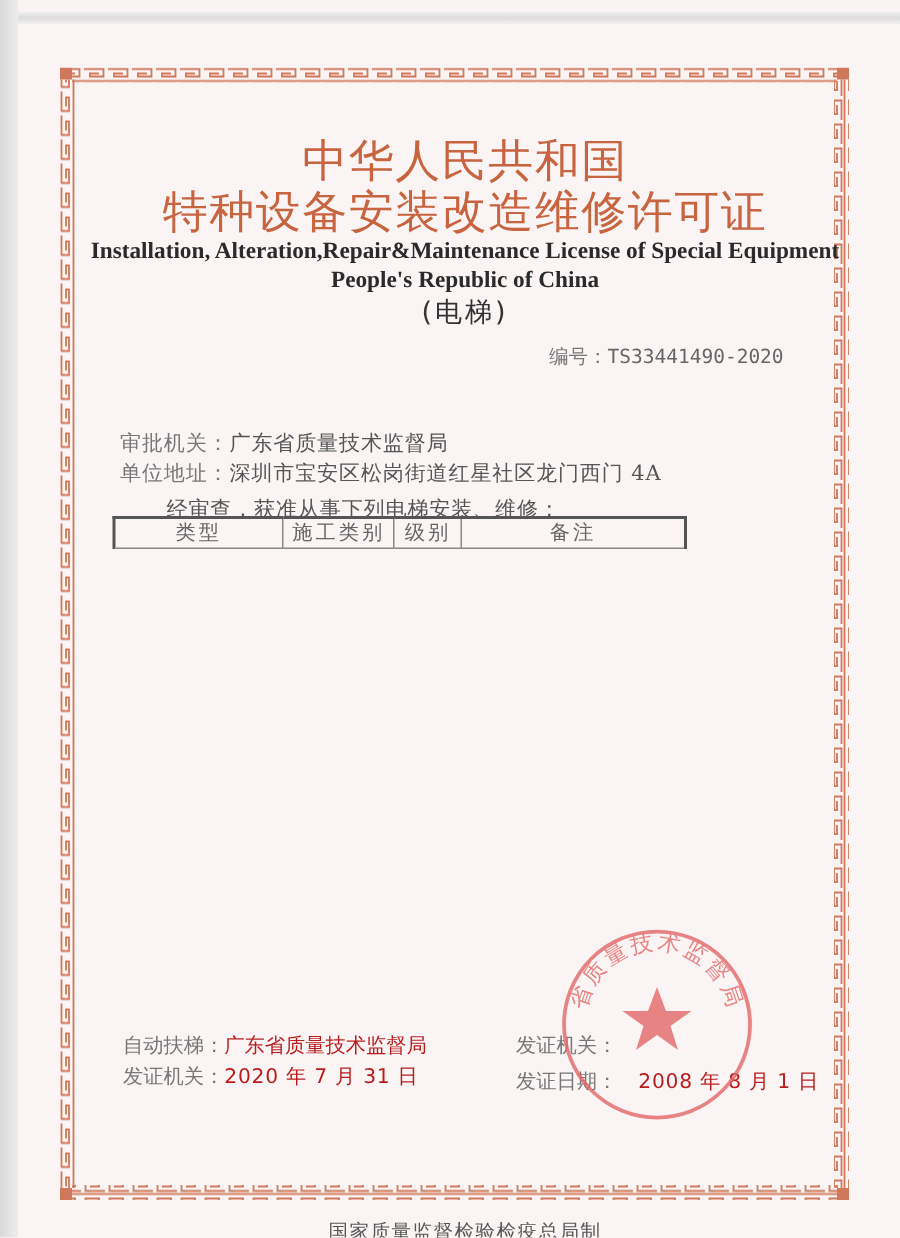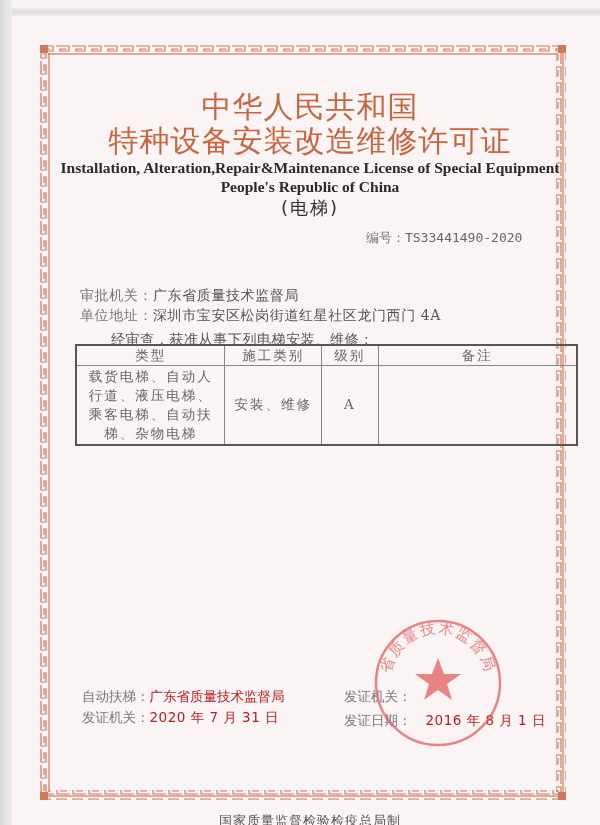--- a/index.html
+++ b/index.html
@@ -58,21 +58,21 @@
   .field {
     font-family: "DejaVu Serif", serif; font-size: 14px; color: #555;
     letter-spacing: 0.6px;
   }
   .field .lbl { color: #777; }
   .f-name { left: 80px; top: 287px; }
   .f-addr { left: 80px; top: 307px; }
   .f-approve { left: 111px; top: 331px; }
 
   table.scope {
-    position: absolute; left: 75px; top: 344px; width: 503px;
+    position: absolute; left: 75px; top: 344px; width: 383px;
     border-collapse: collapse; font-family: "DejaVu Serif", serif;
     font-size: 13.5px; color: #666;
   }
   table.scope th, table.scope td {
     border: 1px solid #888; text-align: center; font-weight: normal;
   }
   table.scope th { height: 20px; line-height: 18px; letter-spacing: 2px; }
   table.scope td { height: 80px; vertical-align: middle; line-height: 19px; letter-spacing: 2px; }
   table.scope tr.head th { border-top: 2px solid #555; }
   table.scope tr.body td { border-bottom: 2px solid #555; }
@@ -158,40 +158,34 @@
 <div class="abs field f-approve">经审查，获准从事下列电梯安装、维修：</div>
 
 <table class="scope">
   <tbody>
       <tr class="head">
     <th class="c1">类型</th>
     <th class="c2">施工类别</th>
     <th class="c3">级别</th>
     <th class="c4">备注</th>
   </tr>
-  <tr class="body">
-    <td class="c1 type-cell">载货电梯、自动人行道、液压电梯、乘客电梯、自动扶梯、杂物电梯</td>
-    <td class="c2">安装、维修</td>
-    <td class="c3">A</td>
-    <td class="c4"></td>
-  </tr>
 </tbody>
   </table>
 
 <div class="abs bottom b-approver">
   <span>自动扶梯：</span><span class="val">广东省质量技术监督局</span>
 </div>
 <div class="abs bottom b-valid">
   <span>发证机关：</span><span class="val">2020 年 7 月 31 日</span>
 </div>
 <div class="abs bottom b-issuer">
   <span>发证机关：</span>
 </div>
 <div class="abs bottom b-issue-date">
-  <span>发证日期：</span><span class="val" style="margin-left:14px">2016 年 8 月 1 日</span>
+  <span>发证日期：</span><span class="val" style="margin-left:14px">2008 年 8 月 1 日</span>
 </div>
 
 <div class="stamp">
   <svg width="134" height="134" viewBox="0 0 134 134" xmlns="http://www.w3.org/2000/svg">
     <defs>
       <path id="sealArc" d="M 22 82 A 48 48 0 1 1 112 82"></path>
     </defs>
     <circle cx="67" cy="67" r="62" fill="none" stroke="#e46464" stroke-width="2.5"></circle>
     <text font-family="DejaVu Sans, sans-serif" font-size="15" fill="#e46464" letter-spacing="2">
       <textPath href="#sealArc" startOffset="50%" text-anchor="middle">省质量技术监督局</textPath>

